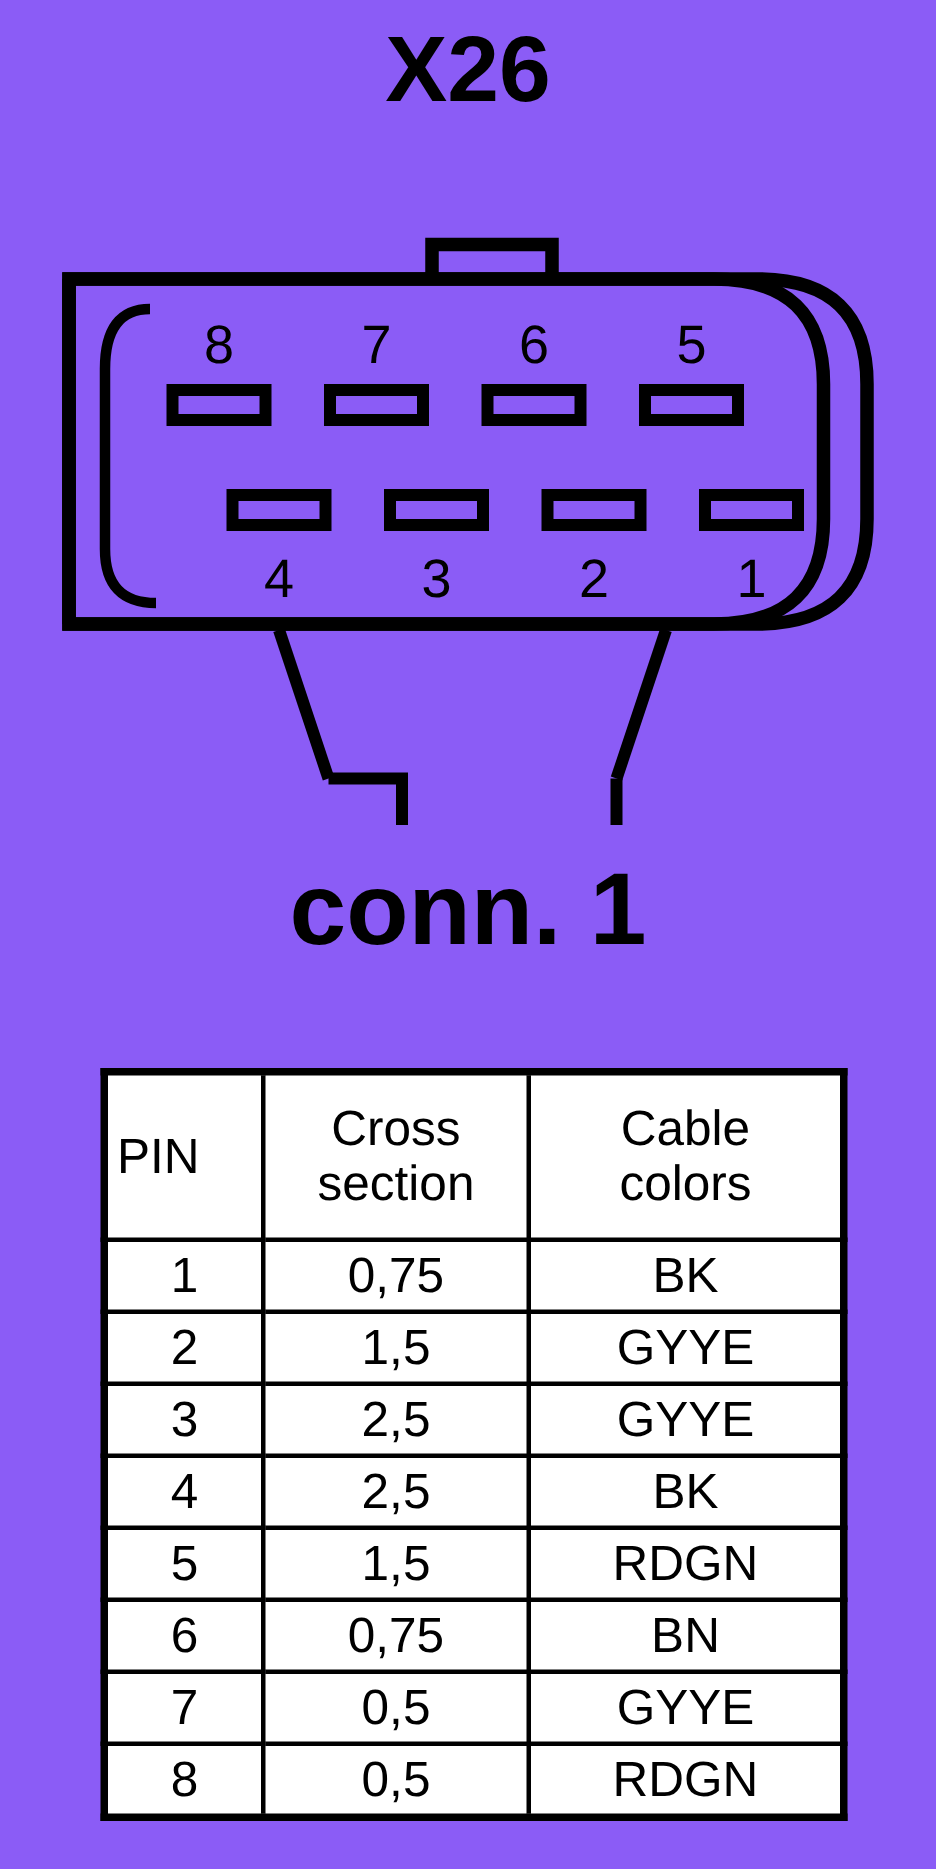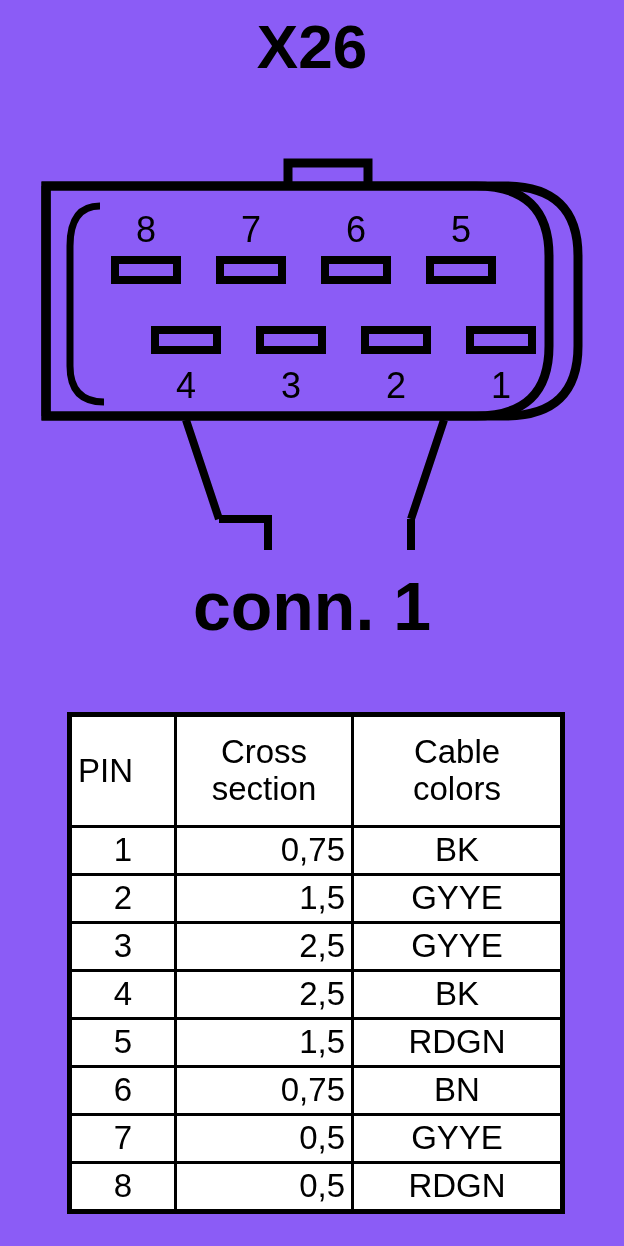--- a/index.html
+++ b/index.html
@@ -87,21 +87,21 @@
   }
   .col-pin   { width: 106px; }
   .col-cross { width: 177px; }
   .col-color { width: 210px; }
 
   th.h-pin   { text-align: left; }
   th.h-cross { text-align: center; }
   th.h-color { text-align: center; padding-left: 10px; }
 
   td.c-pin   { text-align: center; }
-  td.c-cross { text-align: right; padding-left: 10px; }
+  td.c-cross { text-align: center; padding-left: 10px; }
   td.c-color { text-align: center; padding-left: 10px; }
 
   
   .pin-num {
     position: absolute;
     font-size: 36px;
     font-weight: normal;
     line-height: 1;
     text-align: center;
     width: 60px;

